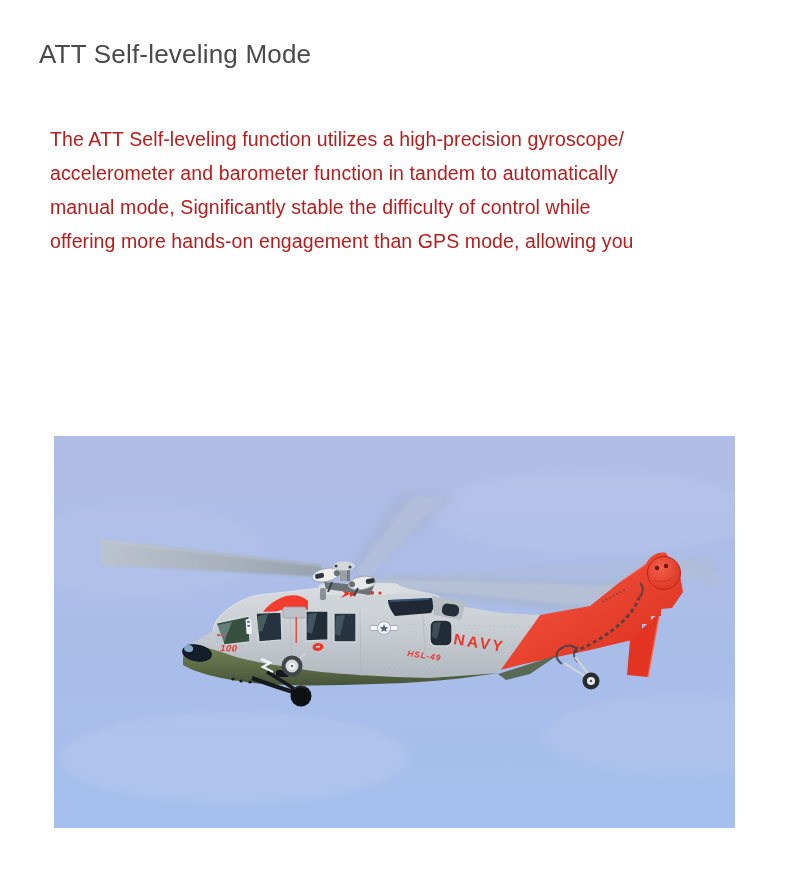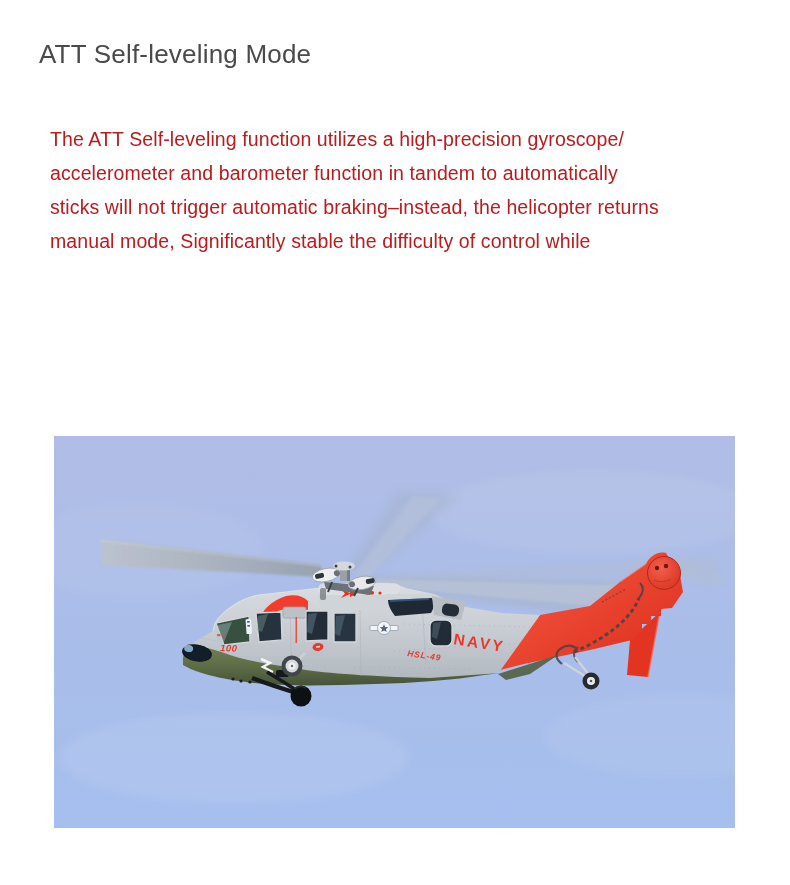--- a/index.html
+++ b/index.html
@@ -17,22 +17,22 @@
 </head>
 <body>
 
 <div class="page">
 
   <h1 class="title">ATT Self-leveling Mode</h1>
 
   <p class="body-text">
     <span>The ATT Self-leveling function utilizes a high-precision gyroscope/</span>
     <span>accelerometer and barometer function in tandem to automatically</span>
-    <span>sticks will not trigger automatic braking–instead, the helicopter returns</span>
     <span>manual mode, Significantly stable the difficulty of control while</span>
+    <span>offering more hands-on engagement than GPS mode, allowing you</span>
   </p>
 
   <figure class="figure">
     <svg viewBox="0 0 681 392" xmlns="http://www.w3.org/2000/svg">
       <defs>
         <linearGradient id="sky" x1="0" y1="0" x2="0" y2="1">
           <stop offset="0" stop-color="#b1bde6"></stop>
           <stop offset="0.55" stop-color="#a9bde9"></stop>
           <stop offset="1" stop-color="#a5bfee"></stop>
         </linearGradient>

